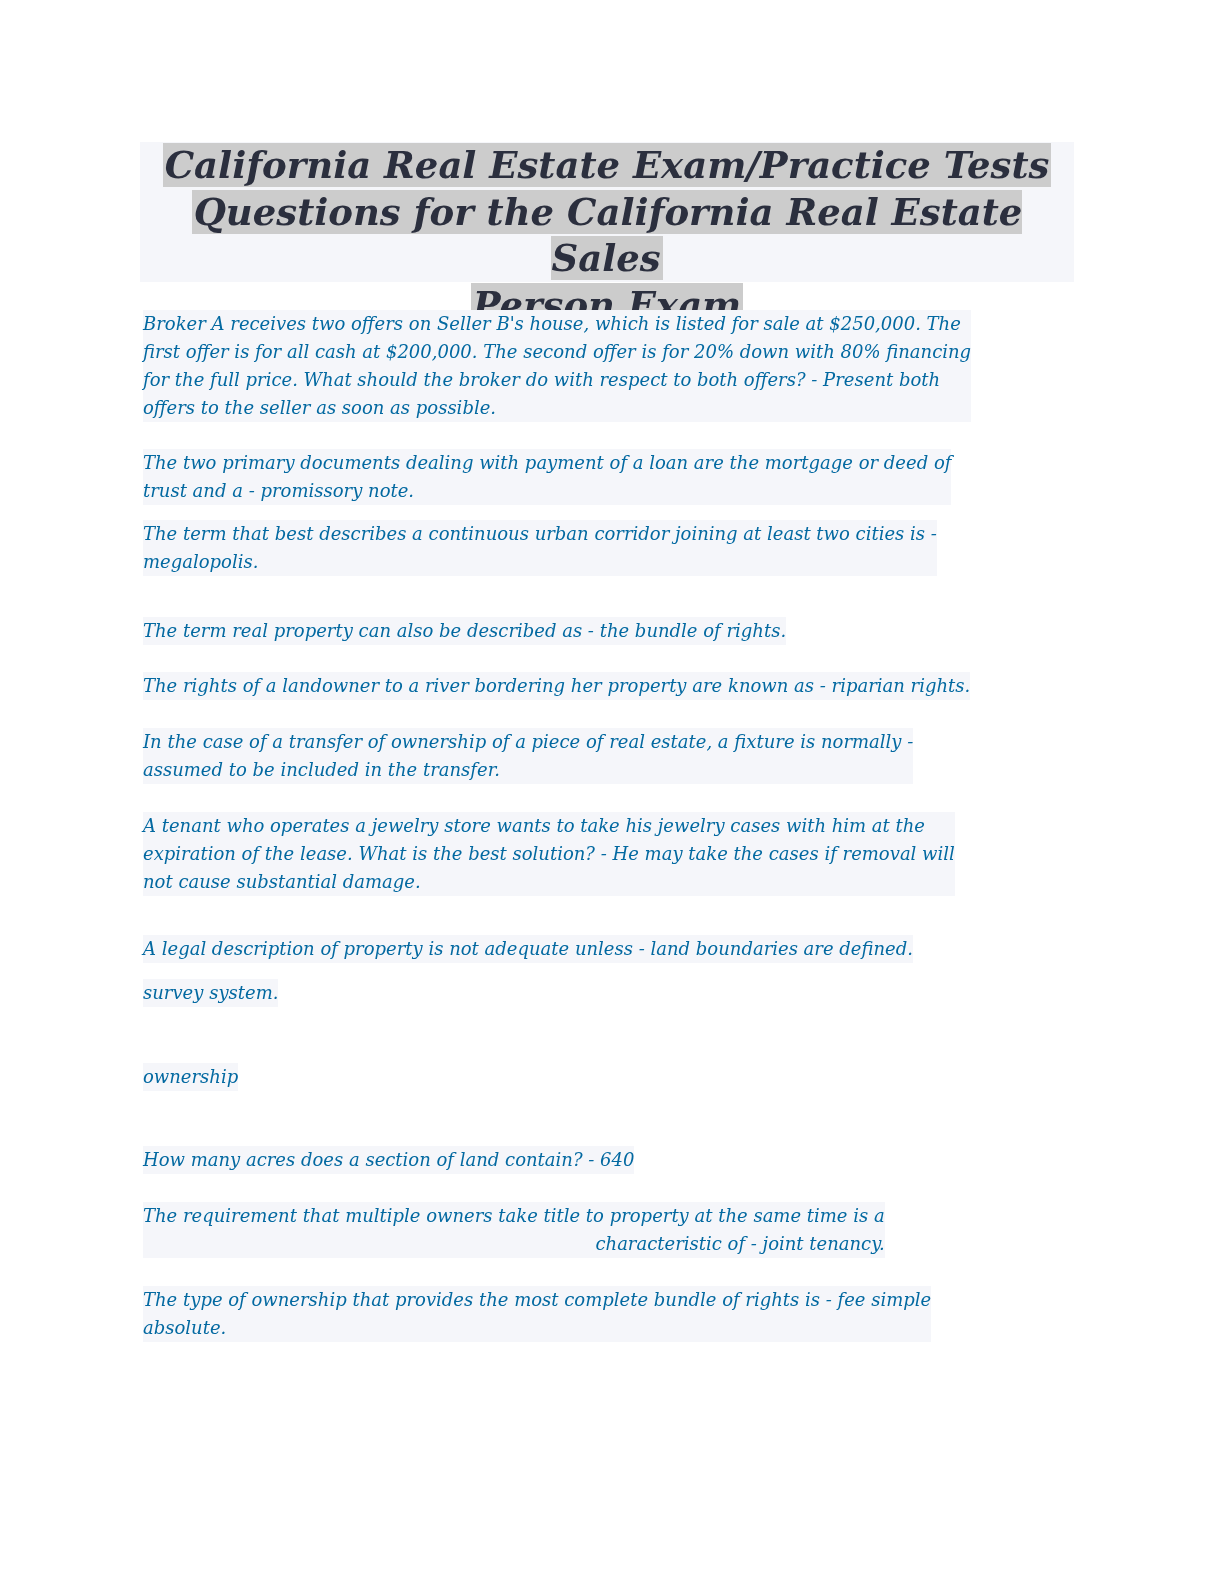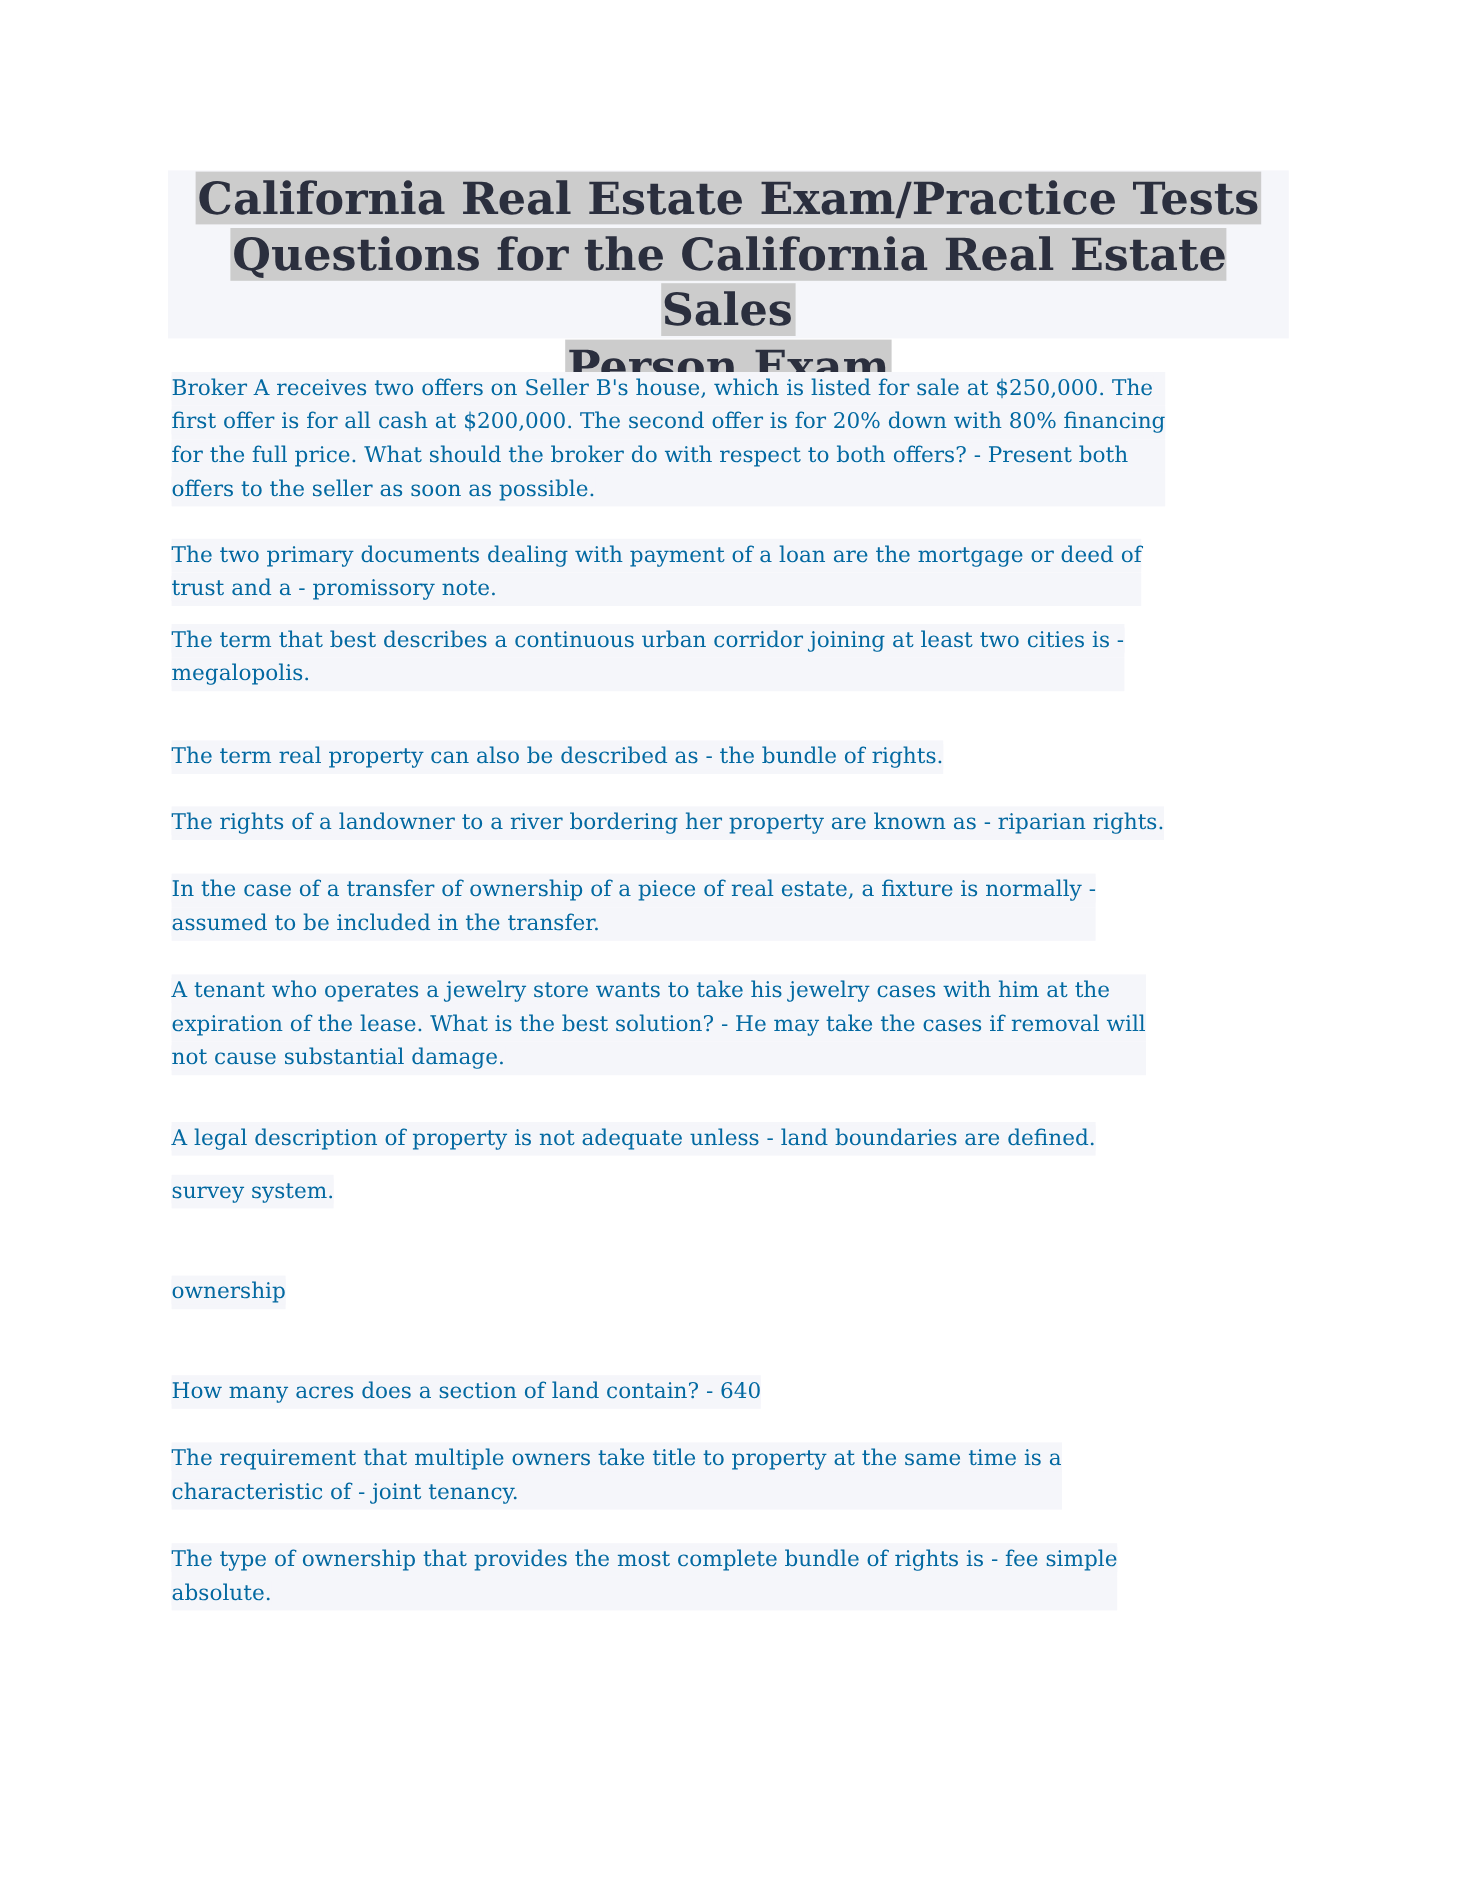--- a/index.html
+++ b/index.html
@@ -1,17 +1,17 @@
 <!DOCTYPE html>
 <html><head>
   <meta charset="utf-8">
   <style>
     html, body { margin: 0; padding: 0; background: #ffffff; }
     body { width: 1224px; height: 1584px; position: relative; overflow: hidden; }
-    .page { position: absolute; left: 0; top: 0; width: 1224px; height: 1489px; background: #ffffff; }
+    .page { position: absolute; left: 0; top: 0; width: 1224px; height: 1489px; background: #ffffff; font-style: italic; }
     .title-block {
       position: absolute; left: 140px; top: 142px; width: 934px; height: 140px;
       background: #f5f6fa; text-align: center;
       font-family: "DejaVu Serif", serif; font-weight: bold; color: #2b2f3e;
       font-size: 37px; line-height: 46.5px;
     }
     .title-line { display: block; }
     .title-line span { background: #cccccc; padding: 0 2px; }
     .qa-list { position: absolute; left: 143px; top: 310px; width: 940px; }
     .qa {
@@ -68,21 +68,21 @@
     </p>
     <p class="qa" style="position:absolute; top:669px;">
       <span class="qa-line"><span>survey system.</span></span>
     </p>
     <p class="qa" style="position:absolute; top:753px;">
       <span class="qa-line"><span>ownership</span></span>
     </p>
     <p class="qa" style="position:absolute; top:836px;">
       <span class="qa-line"><span>How many acres does a section of land contain? - 640</span></span>
     </p>
-    <p class="qa" style="position:absolute; top:892px;">
+    <p class="qa" style="position:absolute; top:892px;text-align:right;">
       <span class="qa-line"><span>The requirement that multiple owners take title to property at the same time is a</span></span>
       <span class="qa-line"><span>characteristic of - joint tenancy.</span></span>
     </p>
     <p class="qa" style="position:absolute; top:976px;">
       <span class="qa-line"><span>The type of ownership that provides the most complete bundle of rights is - fee simple</span></span>
       <span class="qa-line"><span>absolute.</span></span>
     </p>
   </div>
 </div>
 

